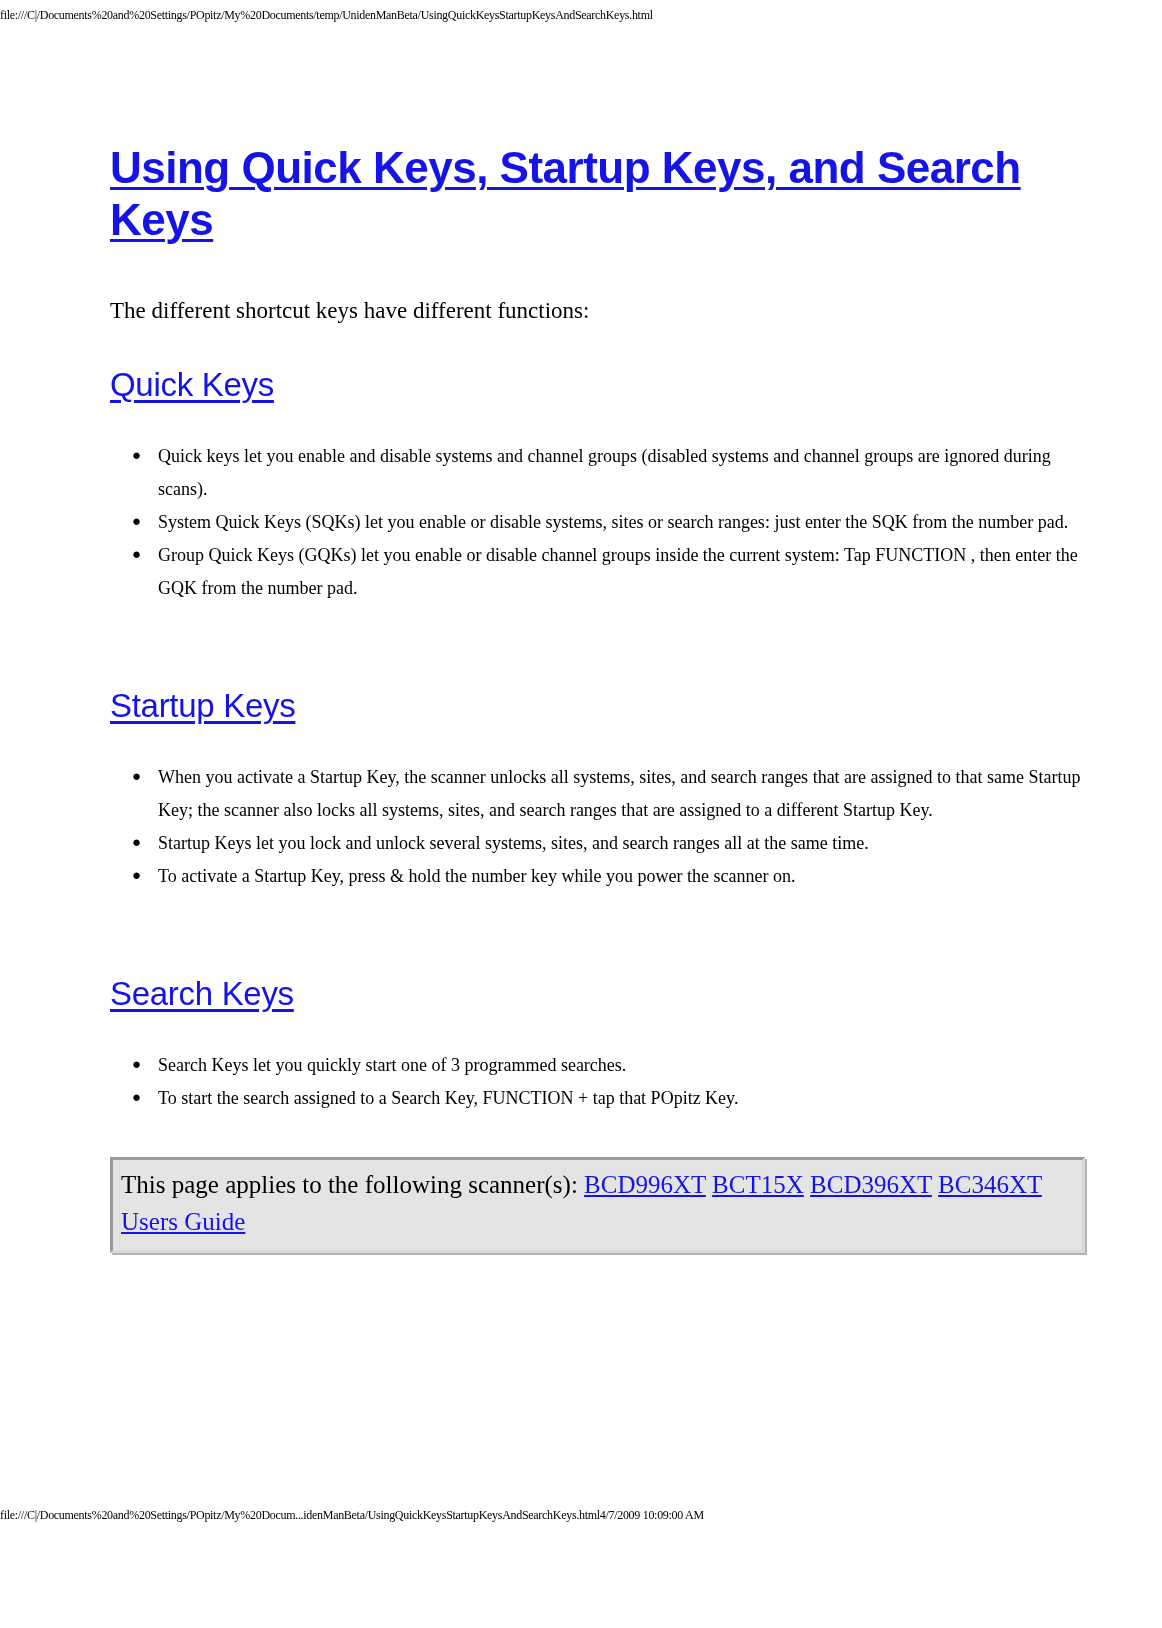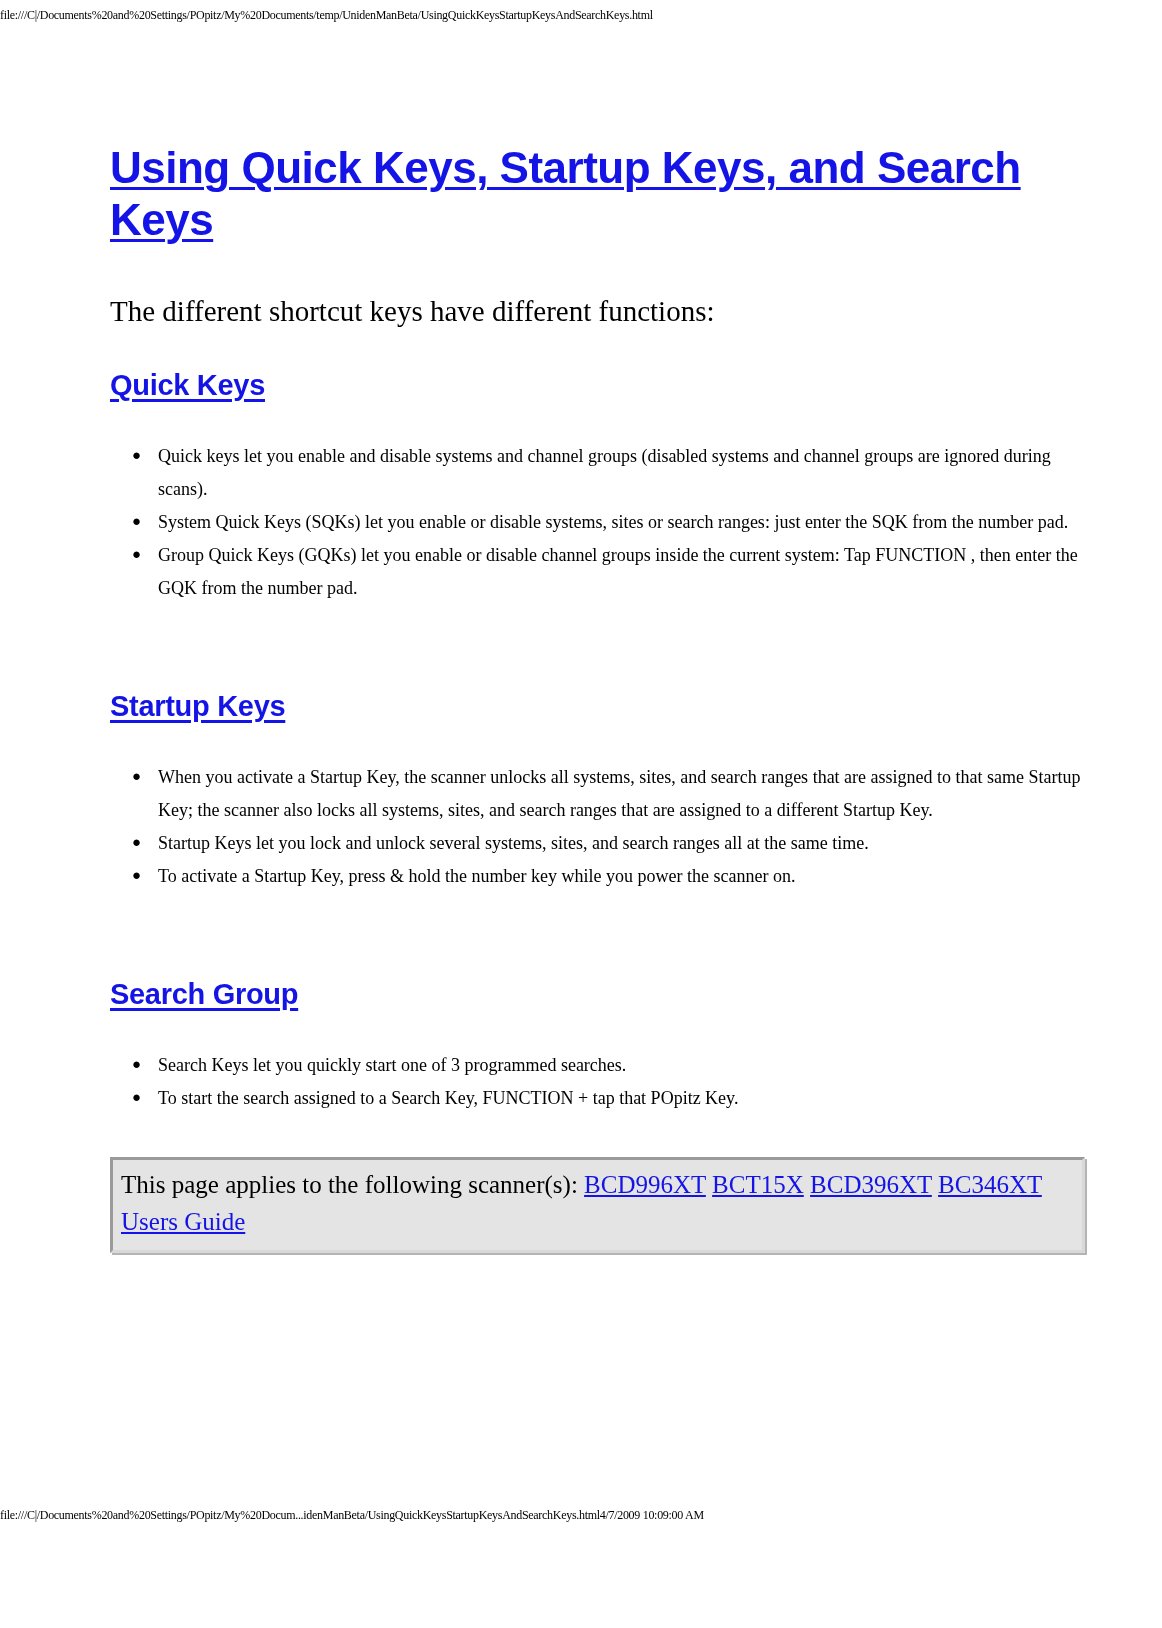--- a/index.html
+++ b/index.html
@@ -52,36 +52,36 @@
     letter-spacing: -0.5px;
   }
   h1.doc-title .u {
     text-decoration: underline;
     text-underline-offset: 4px;
     text-decoration-thickness: 3px;
   }
 
   h2.section-head {
     font-family: "Liberation Sans Narrow", "Liberation Sans", "DejaVu Sans", sans-serif;
-    font-size: 29px;
+    font-size: 33px;
     line-height: 38px;
-    font-weight: bold;
+    font-weight: normal;
     color: #1414e6;
     margin: 0;
     padding: 0;
     letter-spacing: -0.3px;
   }
   h2.section-head span.u {
     text-decoration: underline;
     text-underline-offset: 4px;
     text-decoration-thickness: 3px;
   }
 
   p.intro {
-    font-size: 29px;
+    font-size: 23px;
     line-height: 30px;
     margin: 0;
     padding: 0;
   }
 
   ul.bullets {
     list-style: none;
     margin: 0;
     padding: 0;
   }
@@ -153,21 +153,21 @@
       <div class="sp-intro-head"></div>
       <h2 class="section-head"><span class="u">Startup Keys</span></h2>
       <div class="sp-head-list"></div>
       <ul class="bullets">
         <li><span>When you activate a Startup Key, the scanner unlocks all systems, sites, and search ranges that are assigned to that same Startup Key; the scanner also locks all systems, sites, and search ranges that are assigned to a different Startup Key.</span></li>
         <li><span>Startup Keys let you lock and unlock several systems, sites, and search ranges all at the same time.</span></li>
         <li><span>To activate a Startup Key, press &amp; hold the number key while you power the scanner on.</span></li>
       </ul>
       <div class="sp-list-head"></div>
       <div class="sp-intro-head"></div>
-      <h2 class="section-head"><span class="u">Search Group</span></h2>
+      <h2 class="section-head"><span class="u">Search Keys</span></h2>
       <div class="sp-head-list"></div>
       <ul class="bullets">
         <li><span>Search Keys let you quickly start one of 3 programmed searches.</span></li>
         <li><span>To start the search assigned to a Search Key, </span><span class="bold">FUNCTION</span><span> + tap that POpitz Key.</span></li>
       </ul>
       <div class="sp-list-head"></div>
     </div>
 
   <div class="applies-box">
     <span>This page applies to the following scanner(s): </span><span id="applies-links"><a href="#" class="link">BCD996XT</a> <a href="#" class="link">BCT15X</a> <a href="#" class="link">BCD396XT</a> <a href="#" class="link">BC346XT</a> <a href="#" class="link">Users Guide</a></span>

